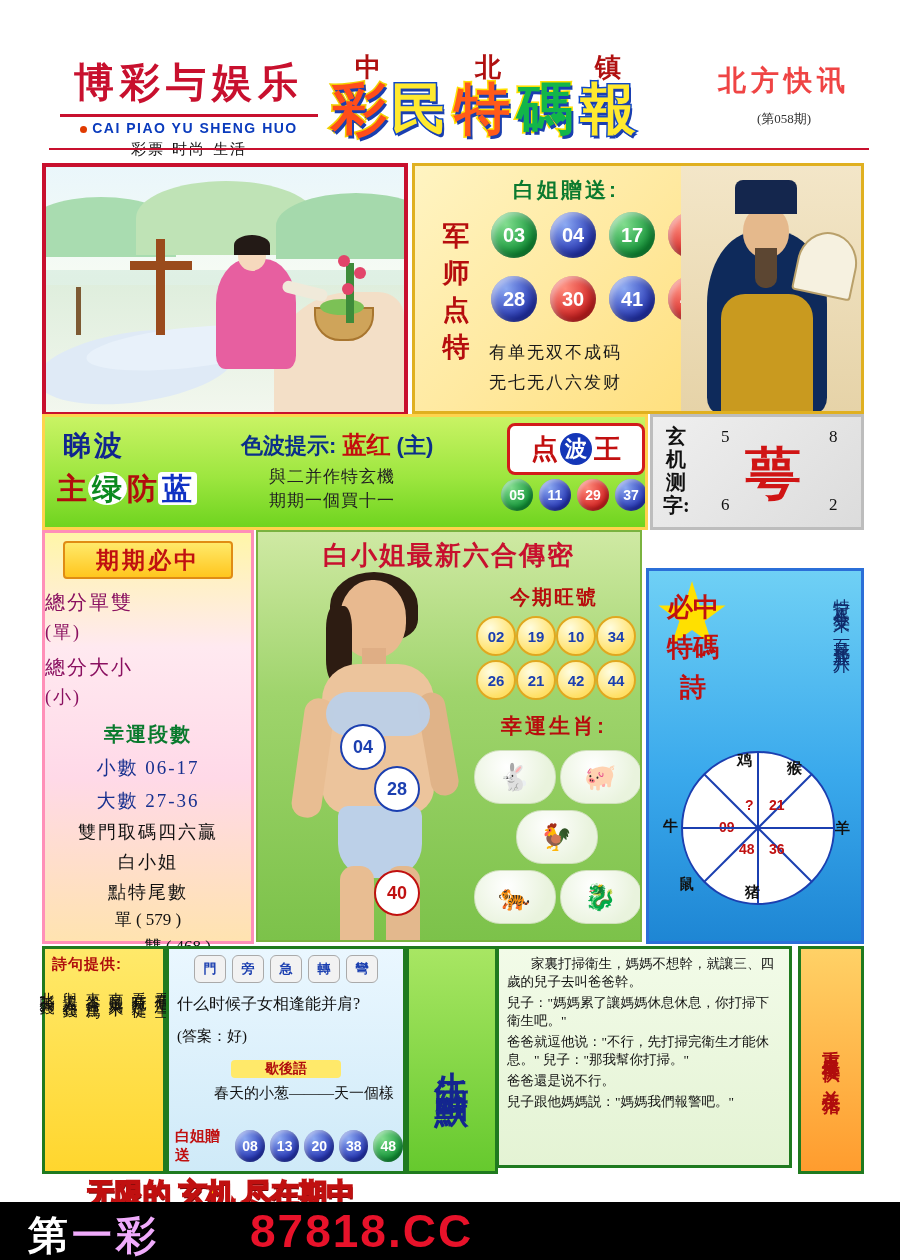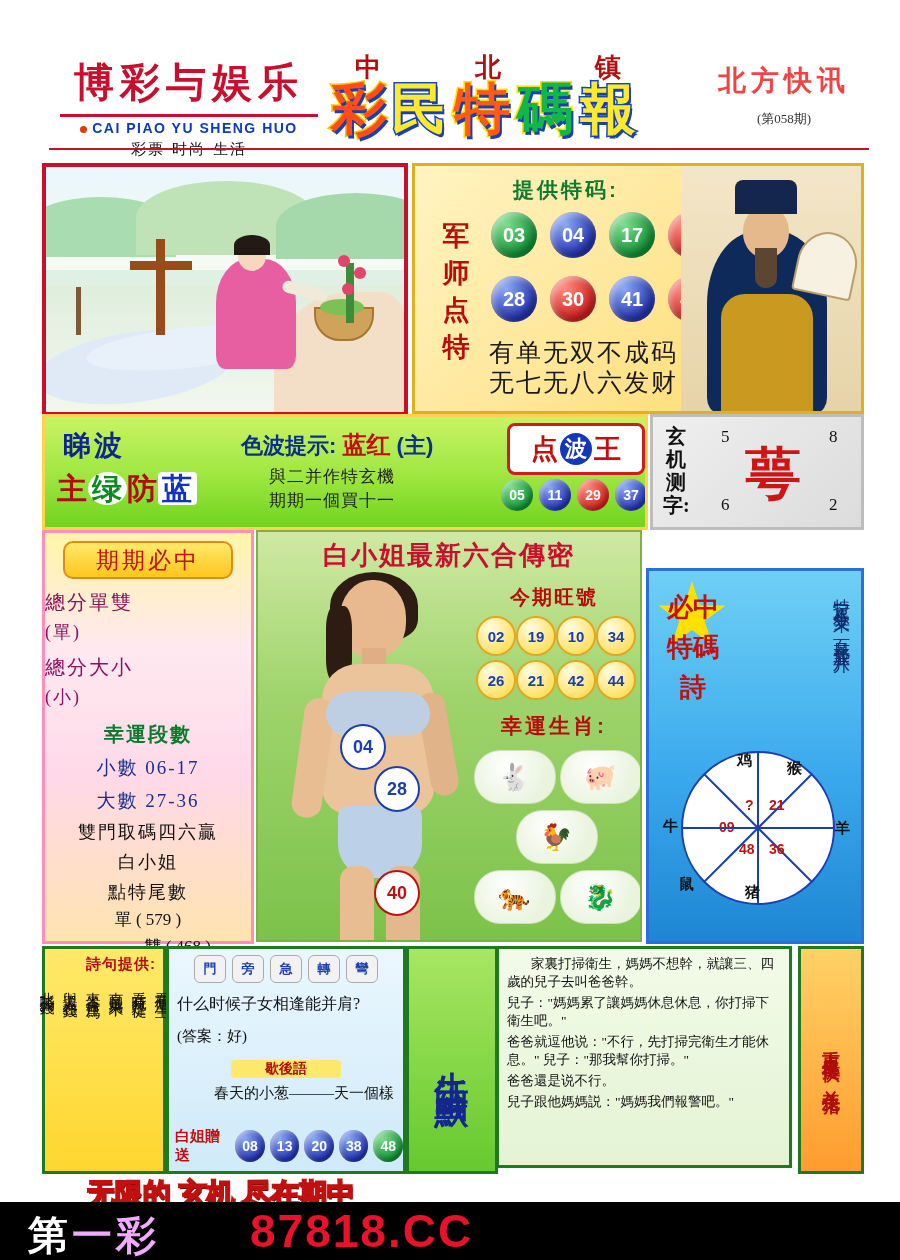--- a/index.html
+++ b/index.html
@@ -78,21 +78,21 @@
   .sp-title{position:absolute;left:98px;top:10px;font-family:"Liberation Sans",sans-serif;font-weight:bold;font-size:21px;color:#0c7a2f;letter-spacing:3px;}
   .sp-vert{position:absolute;left:20px;top:52px;width:42px;font-family:"Liberation Sans",sans-serif;font-weight:bold;font-size:27px;color:#b60d0d;line-height:37px;text-align:center;}
   .ball-row{position:absolute;display:flex;gap:13px;}
   .r1{left:76px;top:46px;}
   .r2{left:76px;top:110px;}
   .ball{width:46px;height:46px;border-radius:50%;color:#fff;font-family:"Liberation Sans",sans-serif;font-weight:bold;font-size:20px;
     display:flex;align-items:center;justify-content:center;box-shadow:inset -4px -5px 8px rgba(0,0,0,.30), inset 3px 3px 6px rgba(255,255,255,.55);}
   .b-red{background:radial-gradient(circle at 33% 28%, #ff8a7a, #d32020 70%);}
   .b-green{background:radial-gradient(circle at 33% 28%, #7fdc8c, #119437 70%);}
   .b-blue{background:radial-gradient(circle at 33% 28%, #8aa8f2, #2434b4 70%);}
-  .sp-slogan{position:absolute;left:74px;top:172px;font-family:"Liberation Serif",serif;font-size:25px;color:#1a1a1a;line-height:30px;letter-spacing:2px;}
+  .sp-slogan{position:absolute;left:74px;top:172px;font-family:"Liberation Serif",serif;font-size:17px;color:#1a1a1a;line-height:30px;letter-spacing:2px;}
   .sage{position:absolute;right:0;top:0;width:180px;height:245px;background:linear-gradient(180deg,#f3e6c8,#e6d3a8);}
   .sage-body{position:absolute;left:26px;top:66px;width:120px;height:180px;background:#0e2a5b;border-radius:40% 40% 8% 8%;}
   .sage-robe{position:absolute;left:40px;top:128px;width:92px;height:118px;background:#c99a1f;border-radius:24px 24px 0 0;}
   .sage-head{position:absolute;left:62px;top:40px;width:46px;height:52px;border-radius:48%;background:#e5b98c;}
   .sage-hat{position:absolute;left:54px;top:14px;width:62px;height:34px;background:#14264d;border-radius:8px 8px 0 0;}
   .sage-beard{position:absolute;left:74px;top:82px;width:22px;height:40px;background:#5c4632;border-radius:0 0 10px 10px;}
   .sage-fan{position:absolute;left:116px;top:66px;width:56px;height:60px;background:#f6f1e0;border-radius:50% 50% 4px 4px;border:2px solid #b9a06a;transform:rotate(12deg);}
 
   
   .wave-panel{position:absolute;left:42px;top:414px;width:600px;height:110px;border:3px solid #ffd34d;
@@ -119,22 +119,22 @@
   .xp-n{position:absolute;font-family:"Liberation Serif",serif;font-size:17px;color:#111;}
   .xp-n.n1{left:68px;top:10px;}
   .xp-n.n2{left:176px;top:10px;}
   .xp-n.n3{left:68px;top:78px;}
   .xp-n.n4{left:176px;top:78px;}
 
   
   .left-panel{position:absolute;left:42px;top:530px;width:206px;height:408px;border:3px solid #ff8fb8;
      background:linear-gradient(180deg,#fff6a8 0%,#ffe9f0 28%,#ffd9e8 60%,#ffe3b0 100%);}
   .lp-title{margin:8px auto 0 auto;width:166px;height:34px;background:linear-gradient(180deg,#ffe96a,#ffc61e);
-     border:2px solid #e08c14;border-radius:10px;display:flex;align-items:center;justify-content:center;
-     font-family:"Liberation Sans",sans-serif;font-weight:normal;font-size:23px;color:#c01010;letter-spacing:3px;}
+     border:2px solid #e08c14;border-radius:4px;display:flex;align-items:center;justify-content:center;
+     font-family:"Liberation Sans",sans-serif;font-weight:bold;font-size:23px;color:#c01010;letter-spacing:3px;}
   .lp-line{text-align:left;font-family:"Liberation Serif",serif;font-size:20px;color:#8a1060;margin-top:10px;letter-spacing:2px;}
   .lp-line.small{font-size:18px;margin-top:4px;}
   .lp-key{text-align:center;font-family:"Liberation Sans",sans-serif;font-weight:bold;font-size:20px;color:#0a7a2e;margin-top:12px;letter-spacing:2px;}
   .lp-num{text-align:center;font-family:"Liberation Serif",serif;font-size:19px;color:#17308f;margin-top:7px;letter-spacing:2px;}
   .lp-foot{text-align:center;font-family:"Liberation Serif",serif;font-size:18px;color:#111;margin-top:6px;letter-spacing:2px;}
   .lp-tail{text-align:center;font-size:17px;color:#111;margin-top:4px;}
   .lp-tail.r{text-align:right;padding-right:40px;}
 
   .center-panel{position:absolute;left:256px;top:530px;width:382px;height:408px;overflow:hidden;
      background:linear-gradient(180deg,#cfe9a3 0%,#9fd46c 40%,#7cc24a 100%);border:2px solid #7ab33f;}
@@ -194,21 +194,21 @@
   .wcn{position:absolute;font-family:"Liberation Sans",sans-serif;font-weight:bold;font-size:14px;color:#c01010;}
   .wc1{left:62px;top:44px;}
   .wc2{left:36px;top:66px;}
   .wc3{left:56px;top:88px;}
   .wc4{left:86px;top:88px;}
   .wc5{left:86px;top:44px;}
 
   
   .poem-panel{position:absolute;left:42px;top:946px;width:118px;height:222px;border:3px solid #1f7a1f;
     background:linear-gradient(180deg,#ffe96a,#ffd62e);}
-  .pp-title{margin:6px auto 0 auto;width:104px;text-align:right;font-family:"Liberation Sans",sans-serif;font-weight:bold;
+  .pp-title{margin:6px auto 0 auto;width:104px;text-align:left;font-family:"Liberation Sans",sans-serif;font-weight:bold;
     font-size:15px;color:#b00d0d;letter-spacing:1px;}
   .pp-body{margin-top:6px;padding:0 6px;display:flex;flex-direction:row-reverse;justify-content:center;gap:4px;}
   .pp-col{writing-mode:vertical-rl;text-orientation:upright;font-family:"Liberation Serif",serif;font-size:15px;color:#101010;
      letter-spacing:3px;height:158px;}
 
   .riddle-panel{position:absolute;left:166px;top:946px;width:234px;height:222px;border:3px solid #1f7a1f;
      background:linear-gradient(180deg,#eaf7ff,#cfeaf8);}
   .rd-top{display:flex;gap:6px;justify-content:center;margin-top:6px;}
   .rd-chip{width:30px;height:26px;border-radius:6px;background:#f2f2f2;border:1px solid #aaa;display:flex;align-items:center;justify-content:center;
      font-family:"Liberation Sans",sans-serif;font-size:13px;color:#1b3fb0;font-weight:bold;}
@@ -297,21 +297,21 @@
     <div class="lady-arm"></div>
     <div class="basket"></div>
     <div class="basket-veg"></div>
     <div class="flower"></div>
     <div class="fl-dot" style="left:292px;top:88px"></div>
     <div class="fl-dot" style="left:308px;top:100px"></div>
     <div class="fl-dot" style="left:296px;top:116px"></div>
   </div>
 
   <div class="sp-panel">
-    <div class="sp-title">提供特码:</div>
+    <div class="sp-title">白姐贈送:</div>
     <div class="sp-vert">军师点特</div>
 
     <div class="ball-row r1">
       <div class="ball b-green">03</div>
       <div class="ball b-blue">04</div>
       <div class="ball b-green">17</div>
       <div class="ball b-red">12</div>
     </div>
     <div class="ball-row r2">
       <div class="ball b-blue">28</div>

